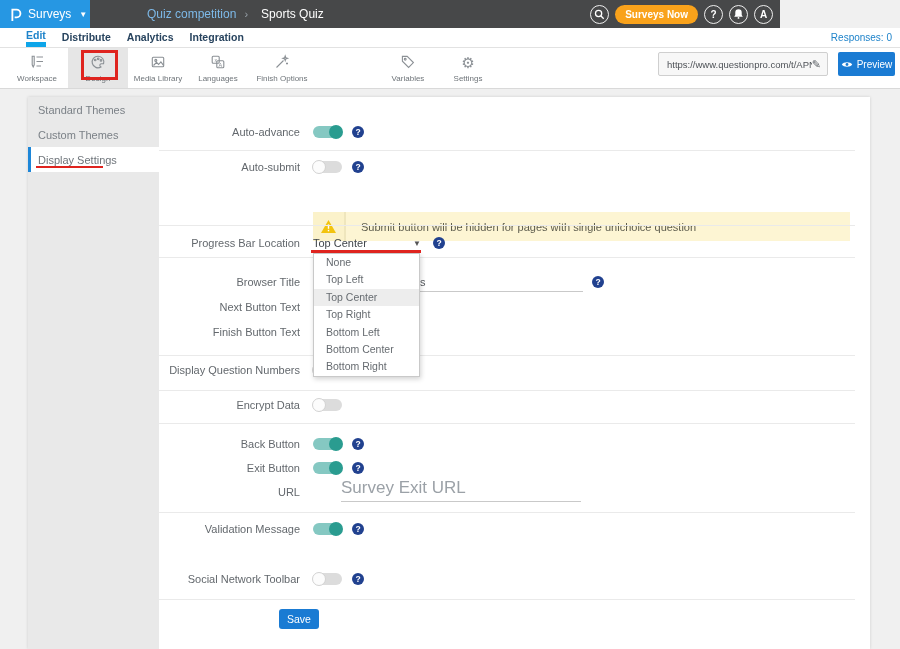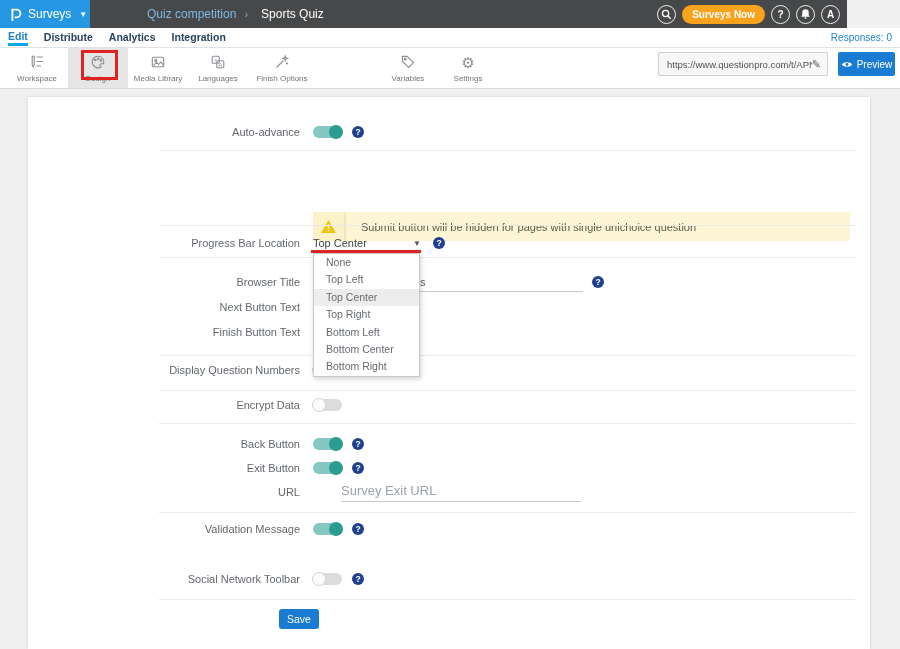--- a/index.html
+++ b/index.html
@@ -1,35 +1,35 @@
 <!DOCTYPE html>
 <html><head>
 <meta charset="utf-8">
 <style>
   * { margin:0; padding:0; box-sizing:border-box; }
   body { width:900px; height:649px; font-family:"Liberation Sans", sans-serif; }
   .screen { position:relative; width:900px; height:649px; background:#f0f0f0; overflow:hidden; }
 
   
-  .topbar { position:absolute; left:0; top:0; width:847px; height:28px; background:#474849; display:flex; align-items:center; }
+  .topbar { position:absolute; left:0; top:0; width:780px; height:28px; background:#474849; display:flex; align-items:center; }
   .brand { width:90px; height:28px; background:#2697e3; display:flex; align-items:center; padding:0 8px; gap:6px; cursor:pointer; }
   .brand-label { color:#fff; font-size:12px; }
   .brand-caret { color:#fff; font-size:8px; margin-left:2px; }
   .crumbs { display:flex; align-items:center; margin-left:17px; gap:8px; font-size:12px; }
   .crumb-folder { color:#7db9e8;margin-left:40px; }
   .crumb-sep { color:#98a1a8; font-size:11px; }
   .crumb-survey { color:#ffffff; margin-left:5px; }
   .top-actions { margin-left:auto; display:flex; align-items:center; gap:6px; padding-right:7px; }
   .circ { width:19px; height:19px; border-radius:50%; border:1.4px solid rgba(255,255,255,.9); display:flex; align-items:center; justify-content:center; color:#fff; font-size:10px; font-weight:bold; cursor:pointer; }
   .upgrade { height:19px; padding:0 10px; border-radius:10px; background:#f9a21b; color:#fff; font-size:10px; font-weight:bold; display:flex; align-items:center; cursor:pointer; white-space:nowrap; }
 
   
   .subnav { position:absolute; left:0; top:28px; width:900px; height:20px; background:#fff; border-bottom:1px solid #e2e2e2; display:flex; align-items:center; padding:0 8px; gap:16px; }
   .tab { font-size:10.5px; font-weight:bold; color:#27435e; cursor:pointer; padding-bottom:1px; }
-  .tab.active { color:#1e83ca; border-bottom:3px solid #0ea5e9; }
+  .tab.active { color:#1e83ca; border-bottom:5px solid #0ea5e9;margin-left:18px; }
   .responses { margin-left:auto; color:#1e83ca; font-size:10px; }
 
   
   .toolbar { position:absolute; left:0; top:48px; width:900px; height:41px; background:#fff; border-bottom:1px solid #d9d9d9; }
   .tool { position:absolute; top:0; height:40px; width:60px; display:flex; flex-direction:column; align-items:center; justify-content:center; gap:3px; cursor:pointer; }
   .tool.active { background:#e6e6e6; }
   .ticon { height:17px; display:flex; align-items:center; justify-content:center; color:#8b9095; font-size:15px; line-height:17px; }
   .ticon svg { stroke:#8b9095; fill:none; stroke-width:1.1; }
   .tlabel { font-size:8px; color:#6e7479; white-space:nowrap; }
   .anno-box { position:absolute; left:81px; top:2px; width:37px; height:30px; border:3px solid #df241f; z-index:3; }
@@ -66,21 +66,21 @@
 
   .select { margin-left:13px; width:108px; height:16px; display:flex; align-items:center; justify-content:space-between; font-size:11px; color:#3f4449; cursor:pointer; }
   .sel-caret { color:#555; font-size:8px; }
   .anno-line-select { position:absolute; left:283px; top:153px; width:110px; height:3px; background:#df241f; z-index:6; }
   .dropdown { position:absolute; left:285px; top:156px; width:107px; background:#fff; border:1px solid #c9c9c9; box-shadow:1px 2px 5px rgba(0,0,0,.18); z-index:5; }
   .opt { height:17.4px; line-height:17.4px; padding-left:12px; font-size:10.5px; color:#666b70; cursor:pointer; white-space:nowrap; }
   .opt.hl { background:#ededed; }
 
   .input { margin-left:41px; border-bottom:1px solid #c9c9c9; height:19px; display:flex; align-items:flex-end; padding-bottom:3px; font-size:11px; cursor:text; }
   .w242 { width:242px; } .w75 { width:75px; } .w240 { width:240px; }
-  .ph { color:#9ba1a7; font-size:13px; }
+  .ph { color:#9ba1a7; font-size:17px; }
   .val { color:#55595e; font-size:11px; white-space:nowrap; }
   .frag { color:#55595e; font-size:11px; margin-left:79px; }
 
   .save { position:absolute; left:251px; top:512px; height:20px; padding:0 8px; background:#1a7bd3; color:#fff; font-size:10.5px; border:none; border-radius:3px; font-family:inherit; cursor:pointer; }
 </style>
 </head>
 <body>
 
 <div class="screen">
 
@@ -202,30 +202,43 @@
       <svg width="12" height="9" viewBox="0 0 12 9">
           <path d="M.8 4.5C2.6 1.6 9.4 1.6 11.2 4.5 9.4 7.4 2.6 7.4.8 4.5z" fill="#fff"></path>
           <circle cx="6" cy="4.5" r="1.4" fill="#1a7bd3"></circle>
         </svg>
       <span>Preview</span>
     </div>
   </div>
 
   <div class="card">
 
+    <aside class="sidebar">
+      <div class="side-item">Standard Themes</div>
+      <div class="side-item">Custom Themes</div>
+      <div class="side-item active">Display Settings</div>
+      <div class="anno-line-sidebar"></div>
+    </aside>
 
     <div class="row" style="top:25px">
       <span class="lbl">Auto-advance</span>
       <span class="toggle on">
           <i class="knob"></i>
         </span>
       <span class="help"></span>
     </div>
     <div class="hr" style="top:53px"></div>
 
+    <div class="row" style="top:60px">
+      <span class="lbl">Auto-submit</span>
+      <span class="toggle off">
+          <i class="knob"></i>
+        </span>
+      <span class="help"></span>
+    </div>
 
     <div class="warning">
       <span class="wicon">
         <svg width="17" height="15" viewBox="0 0 17 15">
             <path d="M8.5 1L16 14H1z" fill="#f2c30d"></path>
             <rect x="7.8" y="5.4" width="1.4" height="4.4" fill="#fff"></rect>
             <rect x="7.8" y="10.8" width="1.4" height="1.5" fill="#fff"></rect>
           </svg>
       </span>
       <span class="wtext">Submit button will be hidden for pages with single unichoice question</span>

